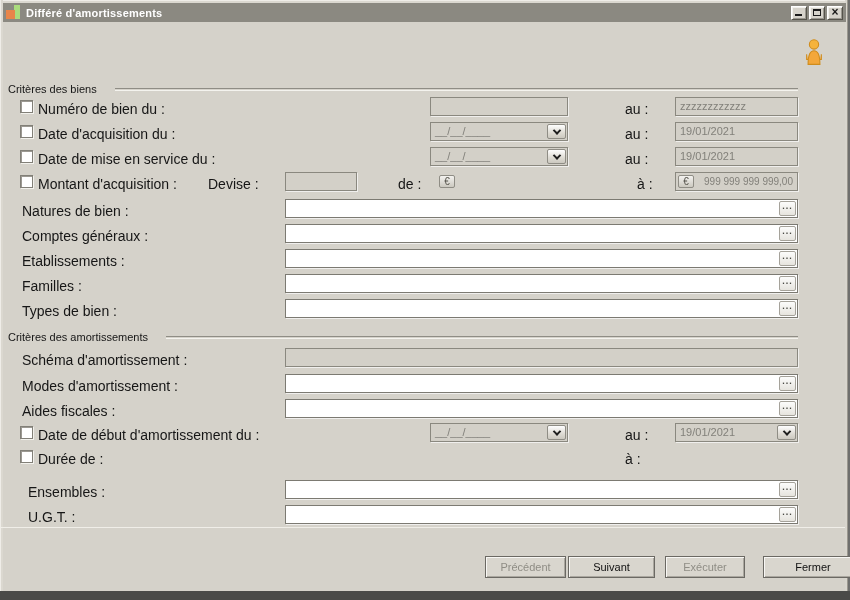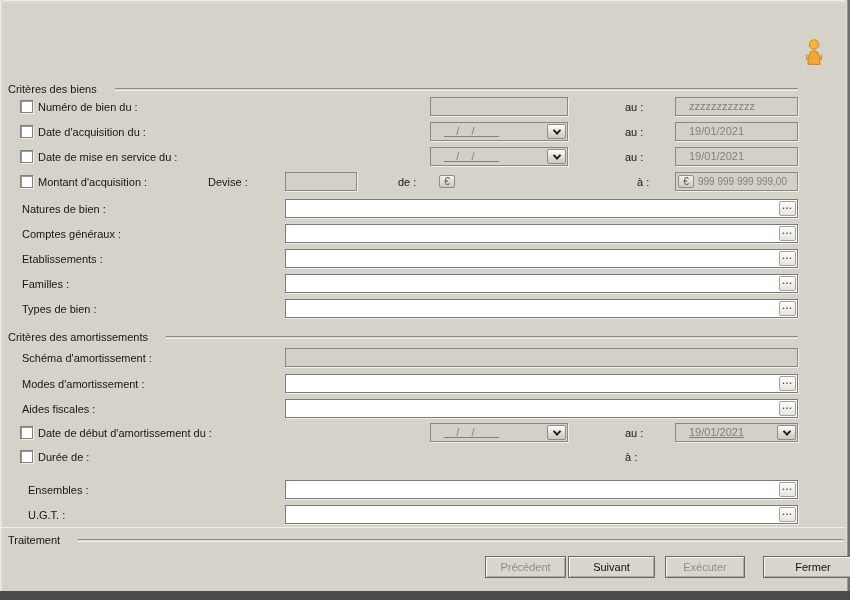--- a/index.html
+++ b/index.html
@@ -30,29 +30,29 @@
   .glyph-max { width:8px; height:7px; border:1px solid #1a1a1a; border-top-width:2px; }
   .glyph-close { font-size:12px; font-weight:bold; line-height:10px; color:#1a1a1a; margin-top:-1px; }
 
   .page-title { position:absolute; left:14px; top:40px; font-size:15px; color:#101010; letter-spacing:.3px; }
   .user-icon { position:absolute; left:803px; top:38px; width:22px; height:28px; cursor:pointer; }
 
   
   .caption { position:absolute; display:flex; align-items:center; gap:18px; height:13px; font-size:11px; color:#161616; }
   .caption .line { flex:1; height:3px; margin-top:2px; border-top:1px solid #8f8d85; border-bottom:1px solid #f4f3ee; }
 
-  .lbl { position:absolute; font-size:11px; color:#161616; white-space:nowrap; }
-
-  
-  .fld { position:absolute; height:19px; background:#fff; border:1px solid #7c7a72; padding:2px 13px; font-size:11px;
+  .lbl { position:absolute; font-size:14px; color:#161616; white-space:nowrap; }
+
+  
+  .fld { position:absolute; height:19px; background:#fff; border:1px solid #7c7a72; padding:2px 4px; font-size:11px;
          color:#161616; white-space:nowrap; overflow:hidden; box-shadow:1px 1px 0 rgba(255,255,255,.65); }
   .fld.gray { background:#d3d0c8; color:#82807a; border-color:#8a887f; }
   .fld.right { text-align:right; }
   .fld.money { padding-left:22px; font-size:10px; line-height:13px; }
-  .fld.combo { padding-right:23px;text-decoration:underline; }
+  .fld.combo { padding-right:23px; }
   .combo-btn { position:absolute; top:1px; right:1px; width:19px; height:15px;
                background:linear-gradient(180deg,#fefefe,#dedbd3 60%,#ccc9c0); border:1px solid #8f8d85; border-radius:2px;
                display:flex; align-items:center; justify-content:center; cursor:pointer; }
   .chev { width:6px; height:6px; border-right:2px solid #1e1e1e; border-bottom:2px solid #1e1e1e;
           transform:rotate(45deg) translate(-1px,-1px); }
   .dots { position:absolute; width:17px; height:15px; background:linear-gradient(180deg,#fcfcfb,#e6e4de);
           border:1px solid #a5a29a; border-radius:2px; text-align:center; font-size:9px; font-weight:bold;
           line-height:9px; color:#4a4a45; letter-spacing:1px; cursor:pointer; }
   .euro { position:absolute; width:16px; height:13px; background:linear-gradient(180deg,#f3f2ef,#ccc9c0);
           border:1px solid #8f8d85; border-radius:2px; font-size:10px; line-height:11px; text-align:center; color:#55534b; }
@@ -69,20 +69,38 @@
 </style>
 </head>
 <body>
 
 <div class="window">
   <div class="edge-top"></div>
   <div class="edge-left"></div>
   <div class="edge-right"></div>
   <div class="edge-bottom"></div>
 
+  <div class="titlebar">
+    <span class="app-icon">
+        <span class="bar-green"></span>
+        <span class="sq-orange"></span>
+      </span>
+    <span class="title">Différé d'amortissements</span>
+    <span class="win-btns">
+      <span class="win-btn">
+          <span class="glyph-min"></span>
+        </span>
+      <span class="win-btn">
+          <span class="glyph-max"></span>
+        </span>
+      <span class="win-btn">
+          <span class="glyph-close">×</span>
+        </span>
+    </span>
+  </div>
 
   <svg class="user-icon" viewBox="0 0 20 26">
     <circle cx="10" cy="6" r="4.3" fill="#f5b33c" stroke="#cf8c1c"></circle>
     <path d="M4.5 24.5 C4.5 14.5 6.5 11.8 10 11.8 C13.5 11.8 15.5 14.5 15.5 24.5 Z M4.5 20 L3.2 20 L3.2 15 M15.5 20 L16.8 20 L16.8 15" fill="#f3a73a" stroke="#cf8c1c"></path>
   </svg>
 
   <div class="caption" style="left:8px;top:82px;width:790px">
     <span>Critères des biens</span>
       <span class="line"></span>
   </div>
@@ -184,22 +202,18 @@
 
   <span class="lbl" style="left:28px;top:484px">Ensembles :</span>
   <div class="fld" style="left:285px;top:480px;width:513px"></div>
   <span class="dots" style="left:779px;top:482px">...</span>
 
   <span class="lbl" style="left:28px;top:509px">U.G.T. :</span>
   <div class="fld" style="left:285px;top:505px;width:513px"></div>
   <span class="dots" style="left:779px;top:507px">...</span>
 
   <div class="divider"></div>
-  <div class="caption" style="left:8px;top:533px;width:835px">
-    <span>Traitement</span>
-      <span class="line"></span>
-  </div>
 
   <button class="btn dis" style="left:485px;width:81px">Précédent</button>
   <button class="btn" style="left:568px;width:87px">Suivant</button>
   <button class="btn dis" style="left:665px;width:80px">Exécuter</button>
   <button class="btn" style="left:763px;width:100px">Fermer</button>
 </div>
 
 </body></html>

